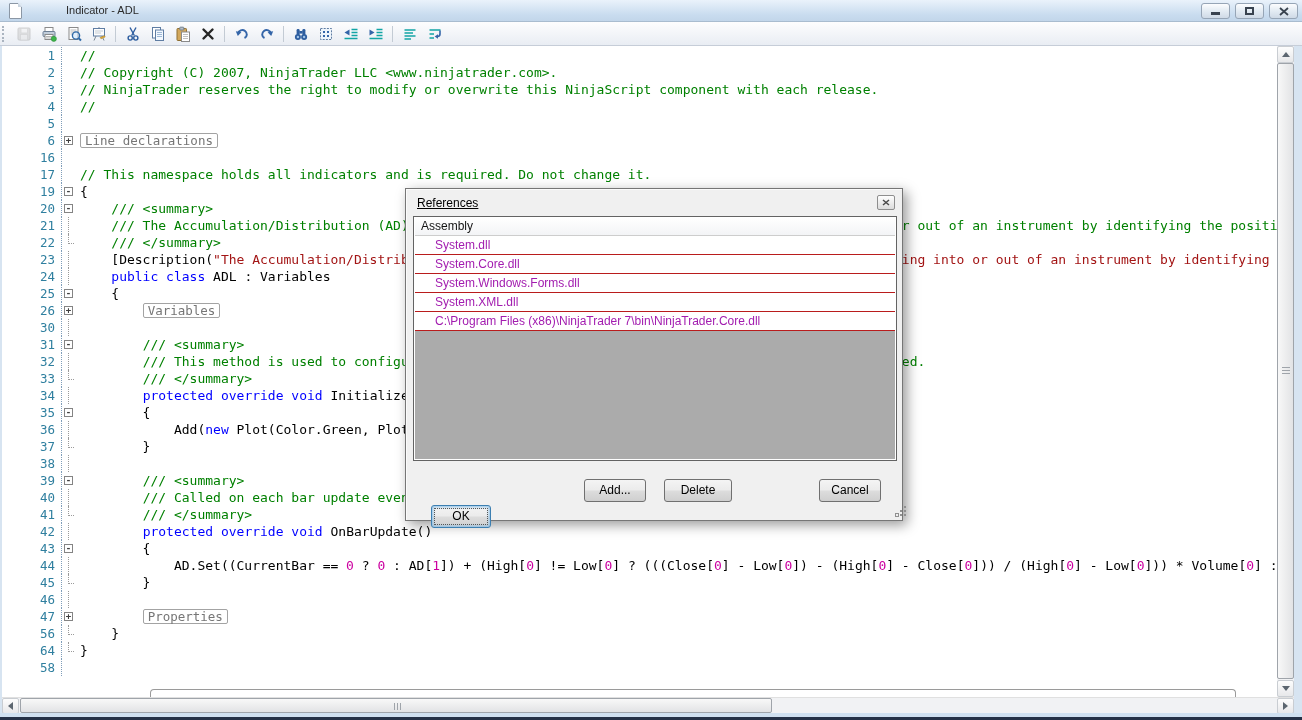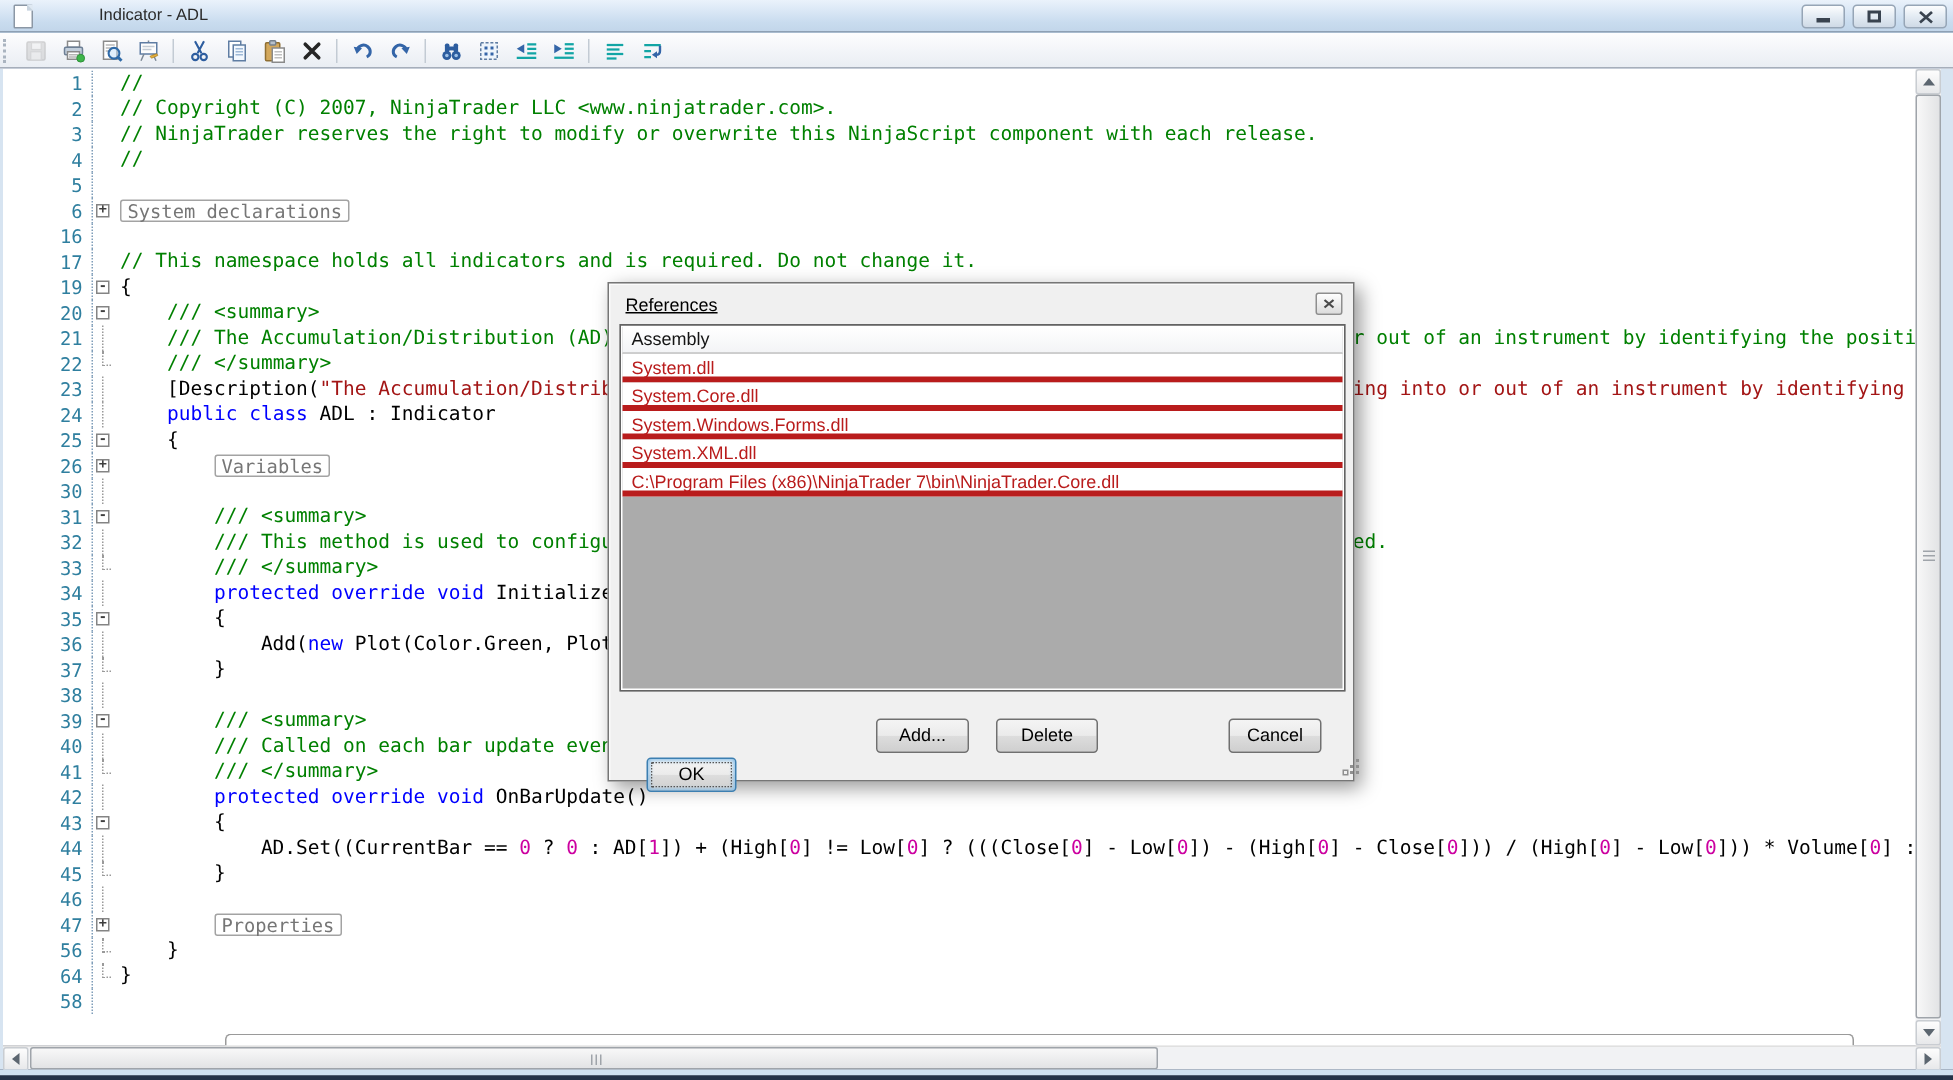--- a/index.html
+++ b/index.html
@@ -85,22 +85,22 @@
     border:1px solid #767676; box-shadow:inset 1px 1px 0 rgba(255,255,255,.7), 4px 4px 12px rgba(0,0,0,.4);
     font-size:12px; z-index:10; }
   .dlg-title { position:absolute; left:11px; top:7px; color:#000000;text-decoration:underline; }
   .dlg-close { position:absolute; right:7px; top:6px; width:18px; height:15px;
     background:linear-gradient(#fefefe,#dcdcdc); border:1px solid #8e8e8e; border-radius:2px;
     display:flex; align-items:center; justify-content:center; }
   .dlg-list { position:absolute; left:7px; top:27px; width:484px; height:245px; background:#ababab;
     border:1px solid #636363; box-shadow:inset 0 0 0 1px #fff; padding:1px; overflow:hidden; }
   .dlg-header { height:18px; background:linear-gradient(#ffffff,#f3f4f6); border-bottom:1px solid #cdcdcd;
     padding-left:6px; line-height:17px; color:#141414; }
-  .dlg-row { height:19px; background:#fff; border-bottom:4px solid #b91c1c; padding-left:6px;
-    line-height:18px; color:#b91c1c; }
+  .dlg-row { height:19px; background:#fff; border-bottom:1px solid #b91c1c; padding-left:20px;
+    line-height:18px; color:#a21caf; }
   .btn { position:absolute; top:290px; height:23px; background:linear-gradient(#f4f4f4 0%,#ebebeb 49%,#dddddd 51%,#cfcfcf 100%);
     border:1px solid #707070; border-radius:3px; text-align:center; line-height:21px; color:#000; }
   .btn.focused { border-color:#3c7fb1; box-shadow:inset 0 0 3px 1px #8bc0e8;margin-top:26px; }
   .btn.focused::after { content:""; position:absolute; inset:2px; border:1px dotted #555; border-radius:1px; }
   #btn-ok { left:25px; width:60px; }
   #btn-add { left:178px; width:62px; }
   #btn-delete { left:258px; width:68px; }
   #btn-cancel { left:413px; width:62px; }
   .dlg-grip { position:absolute; right:4px; bottom:4px; width:2px; height:2px; background:transparent;
     box-shadow:8px 0 0 #909090, 8px -4px 0 #909090, 8px -8px 0 #909090, 4px 0 0 #909090, 4px -4px 0 #909090, 0 0 0 1px #909090; }
@@ -283,29 +283,29 @@
       </span>
     </div>
 
   <div class="editor">
     <div class="code-rows">
         <div class="row"><span class="ln">1</span><span class="fold"></span><span class="codetext"><span class="seg-c">//</span></span></div>
         <div class="row"><span class="ln">2</span><span class="fold"></span><span class="codetext"><span class="seg-c">// Copyright (C) 2007, NinjaTrader LLC &lt;www.ninjatrader.com&gt;.</span></span></div>
         <div class="row"><span class="ln">3</span><span class="fold"></span><span class="codetext"><span class="seg-c">// NinjaTrader reserves the right to modify or overwrite this NinjaScript component with each release.</span></span></div>
         <div class="row"><span class="ln">4</span><span class="fold"></span><span class="codetext"><span class="seg-c">//</span></span></div>
         <div class="row"><span class="ln">5</span><span class="fold"></span><span class="codetext"></span></div>
-        <div class="row"><span class="ln">6</span><span class="fold"><span class="foldbox">+</span></span><span class="codetext"><span class="seg-b">System declarations</span></span></div>
+        <div class="row"><span class="ln">6</span><span class="fold"><span class="foldbox">+</span></span><span class="codetext"><span class="seg-b">Line declarations</span></span></div>
         <div class="row"><span class="ln">16</span><span class="fold"></span><span class="codetext"></span></div>
         <div class="row"><span class="ln">17</span><span class="fold"></span><span class="codetext"><span class="seg-c">// This namespace holds all indicators and is required. Do not change it.</span></span></div>
         <div class="row"><span class="ln">19</span><span class="fold"><span class="foldbox">-</span></span><span class="codetext"><span class="seg-p">{</span></span></div>
         <div class="row"><span class="ln">20</span><span class="fold"><span class="foldbox">-</span></span><span class="codetext"><span class="seg-p">    </span><span class="seg-c">/// &lt;summary&gt;</span></span></div>
         <div class="row"><span class="ln">21</span><span class="fold"><span class="foldline"></span></span><span class="codetext"><span class="seg-p">    </span><span class="seg-c">/// The Accumulation/Distribution (AD) study attempts to quantify the amount of volume flowing into or out of an instrument by identifying the position of the close of the period in relation to that period's high/low range.</span></span></div>
         <div class="row"><span class="ln">22</span><span class="fold"><span class="foldend"></span></span><span class="codetext"><span class="seg-p">    </span><span class="seg-c">/// &lt;/summary&gt;</span></span></div>
         <div class="row"><span class="ln">23</span><span class="fold"><span class="foldline"></span></span><span class="codetext"><span class="seg-p">    [Description(</span><span class="seg-s">"The Accumulation/Distribution (AD) study attempts to quantify the amount of volume flowing into or out of an instrument by identifying the position of the close of the period in relation to that period's high/low range."</span></span></div>
-        <div class="row"><span class="ln">24</span><span class="fold"><span class="foldline"></span></span><span class="codetext"><span class="seg-p">    </span><span class="seg-k">public</span><span class="seg-p"> </span><span class="seg-k">class</span><span class="seg-p"> ADL : Indicator</span></span></div>
+        <div class="row"><span class="ln">24</span><span class="fold"><span class="foldline"></span></span><span class="codetext"><span class="seg-p">    </span><span class="seg-k">public</span><span class="seg-p"> </span><span class="seg-k">class</span><span class="seg-p"> ADL : Variables</span></span></div>
         <div class="row"><span class="ln">25</span><span class="fold"><span class="foldbox">-</span></span><span class="codetext"><span class="seg-p">    {</span></span></div>
         <div class="row"><span class="ln">26</span><span class="fold"><span class="foldbox">+</span></span><span class="codetext"><span class="seg-p">        </span><span class="seg-b">Variables</span></span></div>
         <div class="row"><span class="ln">30</span><span class="fold"><span class="foldline"></span></span><span class="codetext"></span></div>
         <div class="row"><span class="ln">31</span><span class="fold"><span class="foldbox">-</span></span><span class="codetext"><span class="seg-p">        </span><span class="seg-c">/// &lt;summary&gt;</span></span></div>
         <div class="row"><span class="ln">32</span><span class="fold"><span class="foldline"></span></span><span class="codetext"><span class="seg-p">        </span><span class="seg-c">/// This method is used to configure the indicator and is called once before any bar data is loaded.</span></span></div>
         <div class="row"><span class="ln">33</span><span class="fold"><span class="foldend"></span></span><span class="codetext"><span class="seg-p">        </span><span class="seg-c">/// &lt;/summary&gt;</span></span></div>
         <div class="row"><span class="ln">34</span><span class="fold"><span class="foldline"></span></span><span class="codetext"><span class="seg-p">        </span><span class="seg-k">protected</span><span class="seg-p"> </span><span class="seg-k">override</span><span class="seg-p"> </span><span class="seg-k">void</span><span class="seg-p"> Initialize()</span></span></div>
         <div class="row"><span class="ln">35</span><span class="fold"><span class="foldbox">-</span></span><span class="codetext"><span class="seg-p">        {</span></span></div>
         <div class="row"><span class="ln">36</span><span class="fold"><span class="foldline"></span></span><span class="codetext"><span class="seg-p">            Add(</span><span class="seg-k">new</span><span class="seg-p"> Plot(Color.Green, PlotStyle.Line, </span><span class="seg-s">"AD"</span><span class="seg-p">));</span></span></div>
         <div class="row"><span class="ln">37</span><span class="fold"><span class="foldend"></span></span><span class="codetext"><span class="seg-p">        }</span></span></div>

